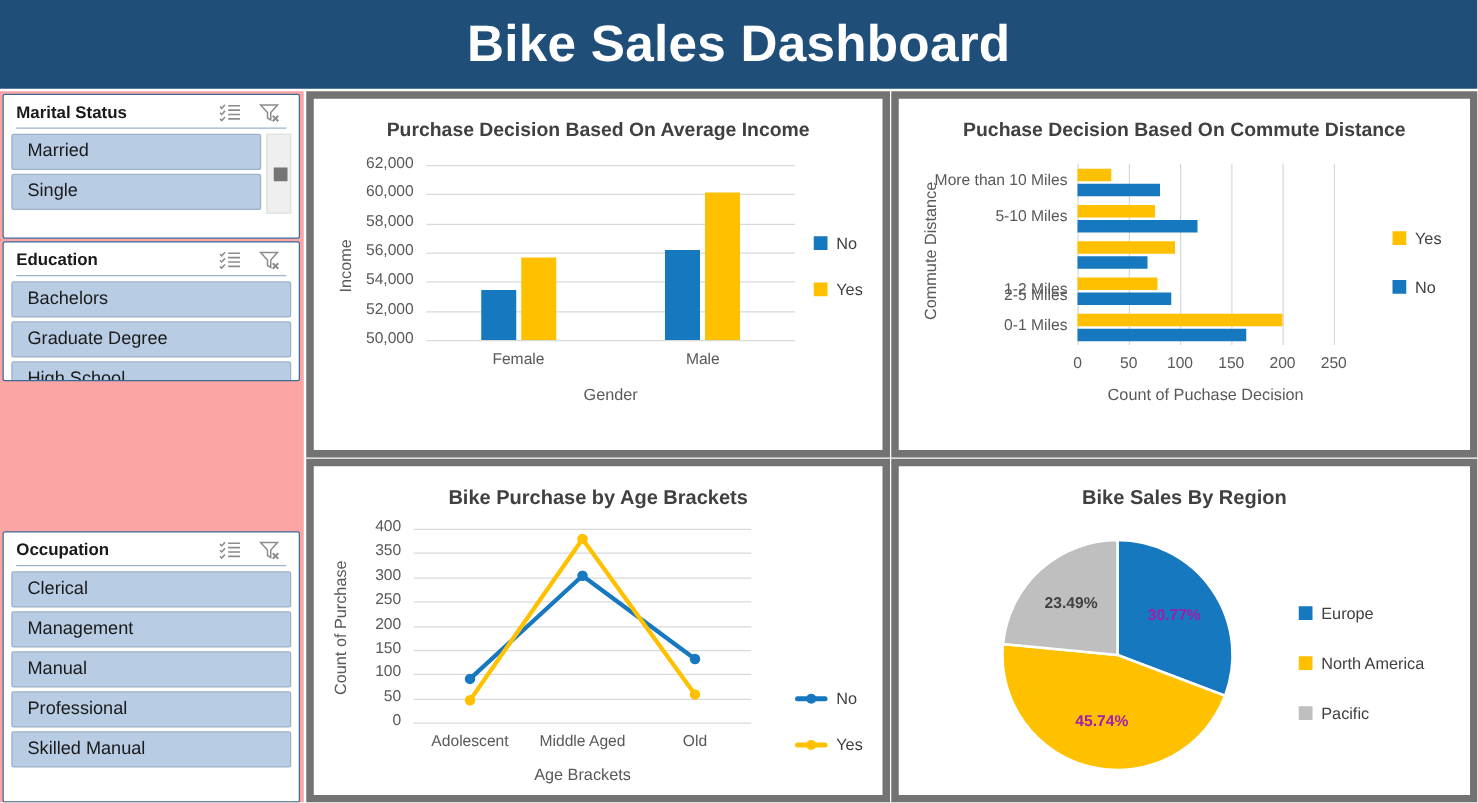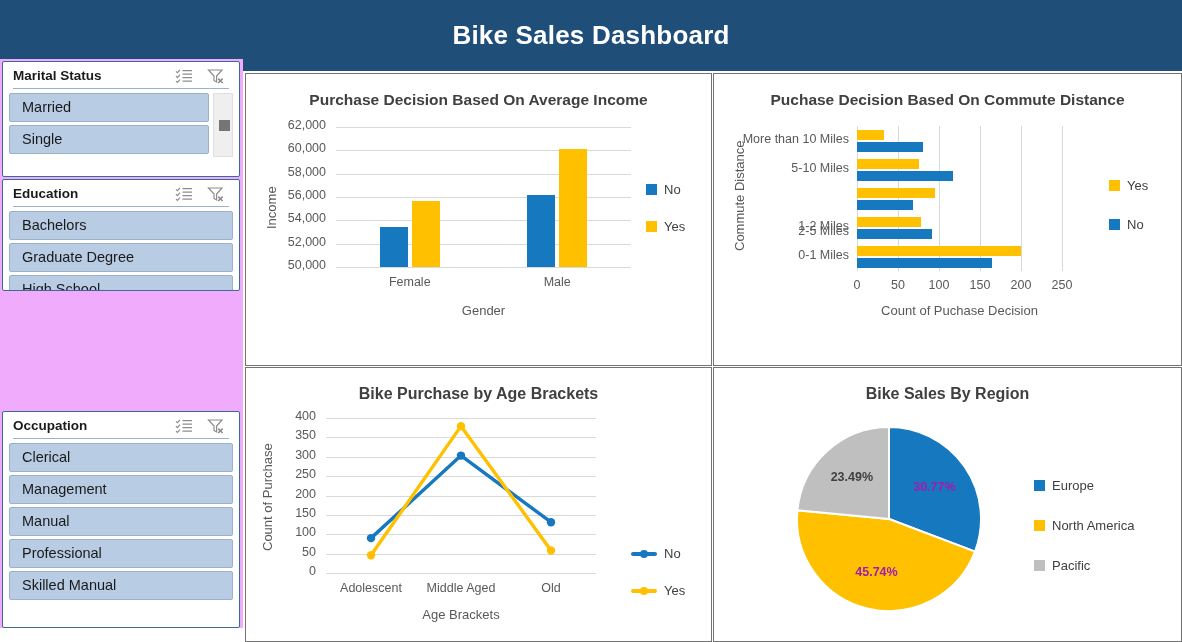--- a/index.html
+++ b/index.html
@@ -11,25 +11,25 @@
   }
   #app { position: relative; width: 1182px; height: 642px; background:#fff; }
 
   
   .header {
     position: absolute; left: 0; top: 0; width: 1182px; height: 71px;
     background: #1f4e79;
     display: flex; align-items: center; justify-content: center;
   }
   .header-title {
-    color: #ffffff; font-size: 26px; font-weight: bold; letter-spacing: .2px;
-  }
-
-  
-  .sidebar { position: absolute; left: 0; top: 59px; width: 243px; height: 569px; background:#f0abfc; }
+    color: #ffffff; font-size: 41px; font-weight: bold; letter-spacing: .2px;
+  }
+
+  
+  .sidebar { position: absolute; left: 0; top: 73px; width: 243px; height: 569px; background:#fca5a5; }
   .slicer {
     position: absolute; left: 2px; width: 238px;
     background: #ffffff;
     border: 1px solid #3a6a96;
     border-radius: 2px;
     overflow: hidden;
   }
   #slicer-marital { top: 2px;  height: 116px; }
   #slicer-education { top: 120px; height: 112px; }
   #slicer-occupation { top: 352px; height: 217px; }
@@ -60,21 +60,21 @@
   #slicer-marital .slicer-items { width: 200px; }
   .slicer-scroll {
     position: absolute; right: 6px; top: 4px; width: 20px; height: 64px;
     background: #efefef; border: 1px solid #e0e0e0;
   }
   .slicer-thumb {
     position: absolute; left: 5px; top: 26px; width: 11px; height: 11px; background: #757575;
   }
 
   
-  .panel { position: absolute; background:#fff; border: 1px solid #737373; overflow: hidden; }
+  .panel { position: absolute; background:#fff; border: 6px solid #737373; overflow: hidden; }
   #panel-income   { left: 245px; top: 73px;  width: 467px; height: 293px; }
   #panel-commute  { left: 713px; top: 73px;  width: 469px; height: 293px; }
   #panel-age      { left: 245px; top: 367px; width: 467px; height: 275px; }
   #panel-region   { left: 713px; top: 367px; width: 469px; height: 275px; }
 
   .chart-title {
     text-align: center; color: #404040; font-weight: bold;
     font-size: 15.5px; line-height: 24px; padding-top: 14px;
   }
   #panel-age .chart-title, #panel-region .chart-title { font-size: 16px; padding-top: 14px; }

